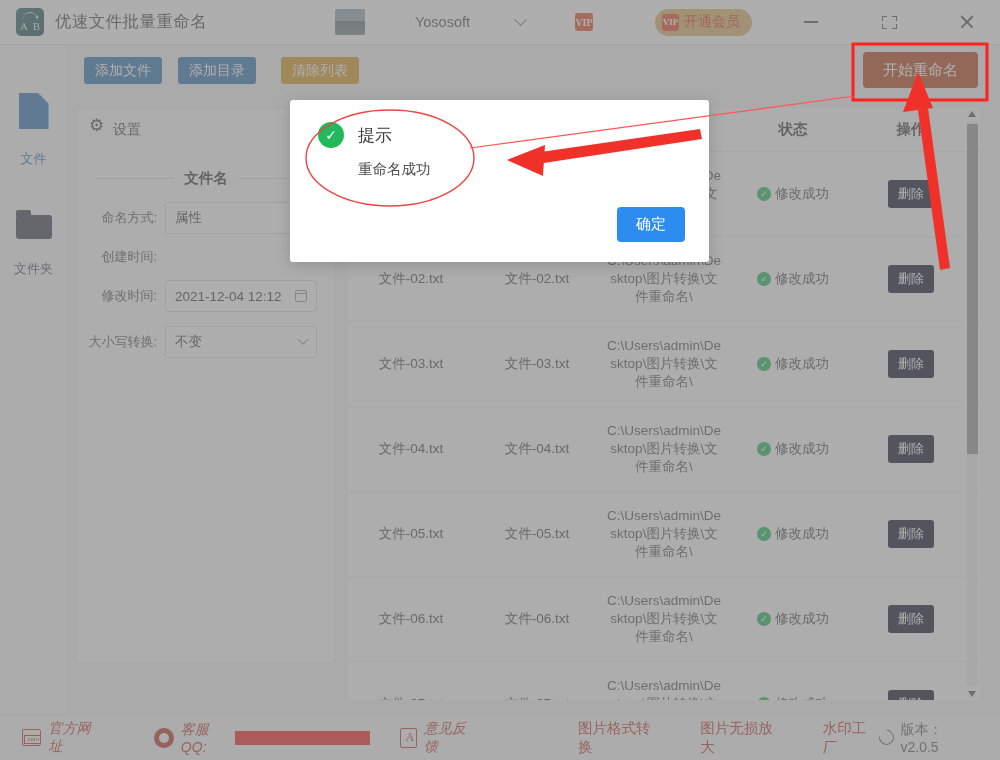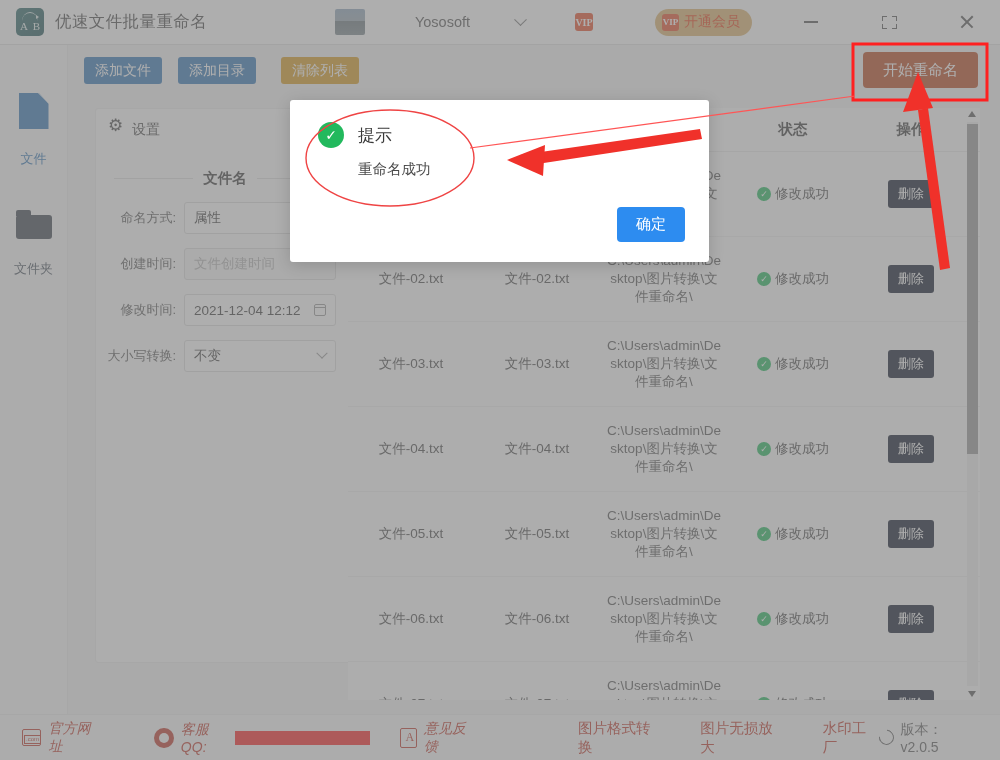--- a/index.html
+++ b/index.html
@@ -166,21 +166,21 @@
   }
 
   
   .content {
     position: absolute; top: 95px; left: 68px;
     width: 932px; height: 619px;
     background: #f4f4f4;
     padding: 12px 20px 12px 12px;
   }
   .panel {
-    position:absolute; left: 95px; top: 108px;
+    position:absolute; left: 76px; top: 108px;
     width: 260px; height: 555px;
     background:#fbfbfb; border:1px solid #ececec; border-radius:3px;
   }
   .panel-hd { display:flex; align-items:center; padding: 12px 14px 0 14px; }
   .gear { width:14px; height:14px; position:relative; }
   .gear:before{
     content:'\2699'; position:absolute; left:-2px; top:-6px;
     font-size:17px; color:#4a4a4a; line-height:1;
   }
   .panel-hd .t { font-size:14px; color:#4a4a4a; margin-left:8px; }
@@ -386,23 +386,20 @@
 
     <div class="frow">
       <div class="k">命名方式:</div>
       <div class="fctl">
         <span>属性</span>
       </div>
     </div>
 
     <div class="frow">
       <div class="k">创建时间:</div>
-      <div class="fctl disabled">
-        <span>文件创建时间</span>
-      </div>
     </div>
 
     <div class="frow">
       <div class="k">修改时间:</div>
       <div class="fctl">
         <span>2021-12-04 12:12</span>
         <span class="cal"></span>
       </div>
     </div>
 

